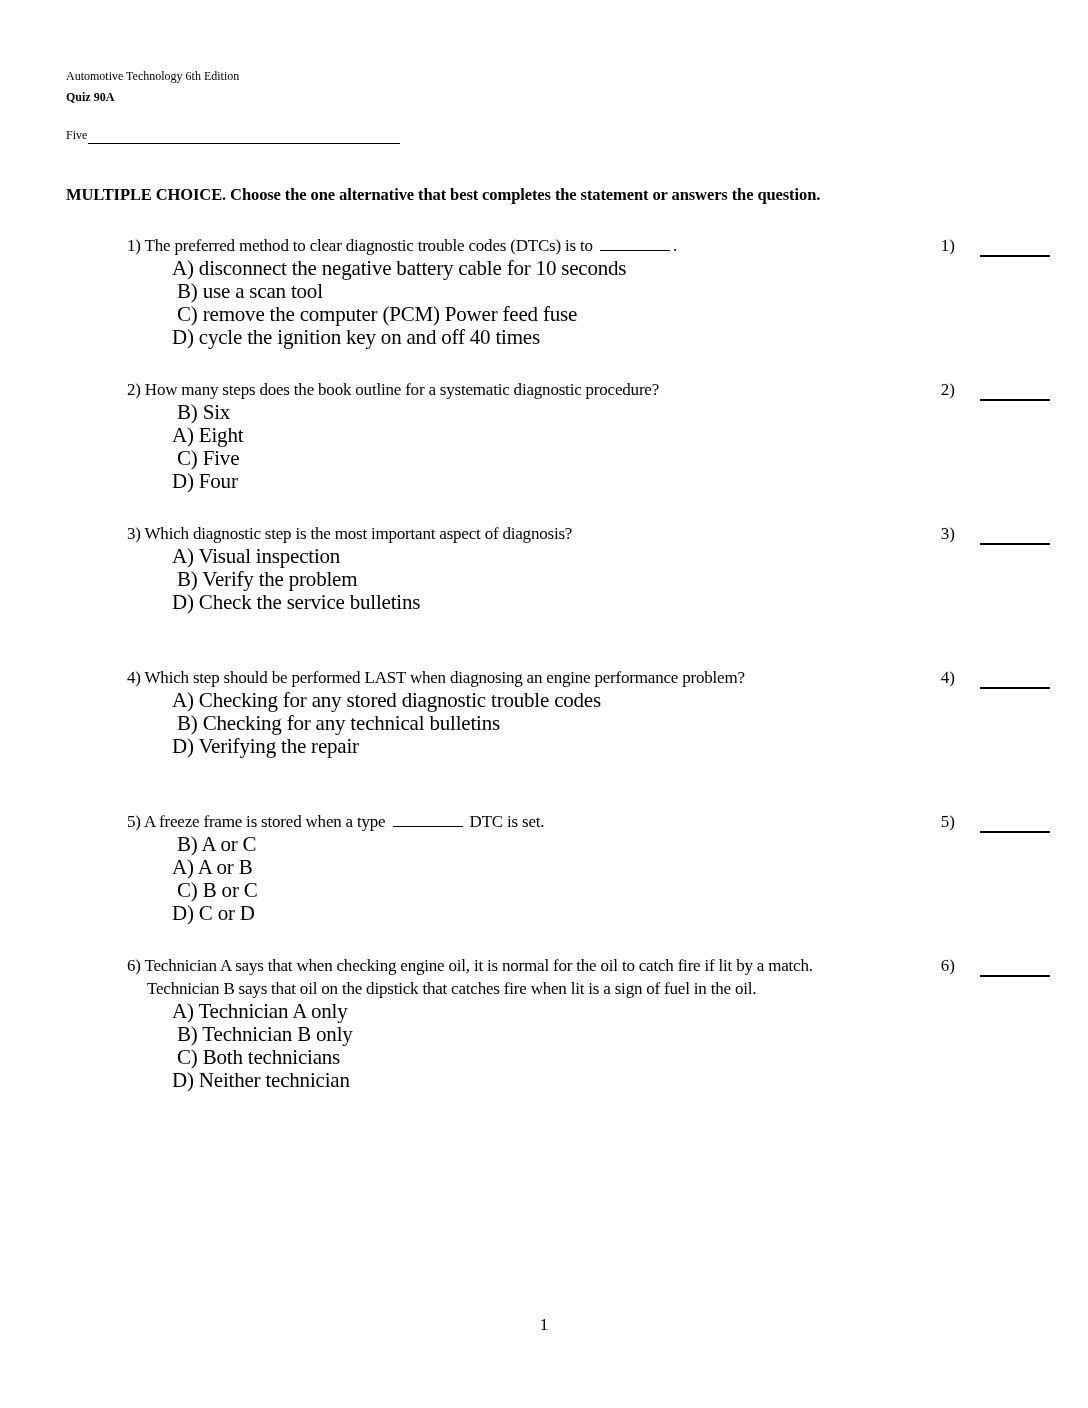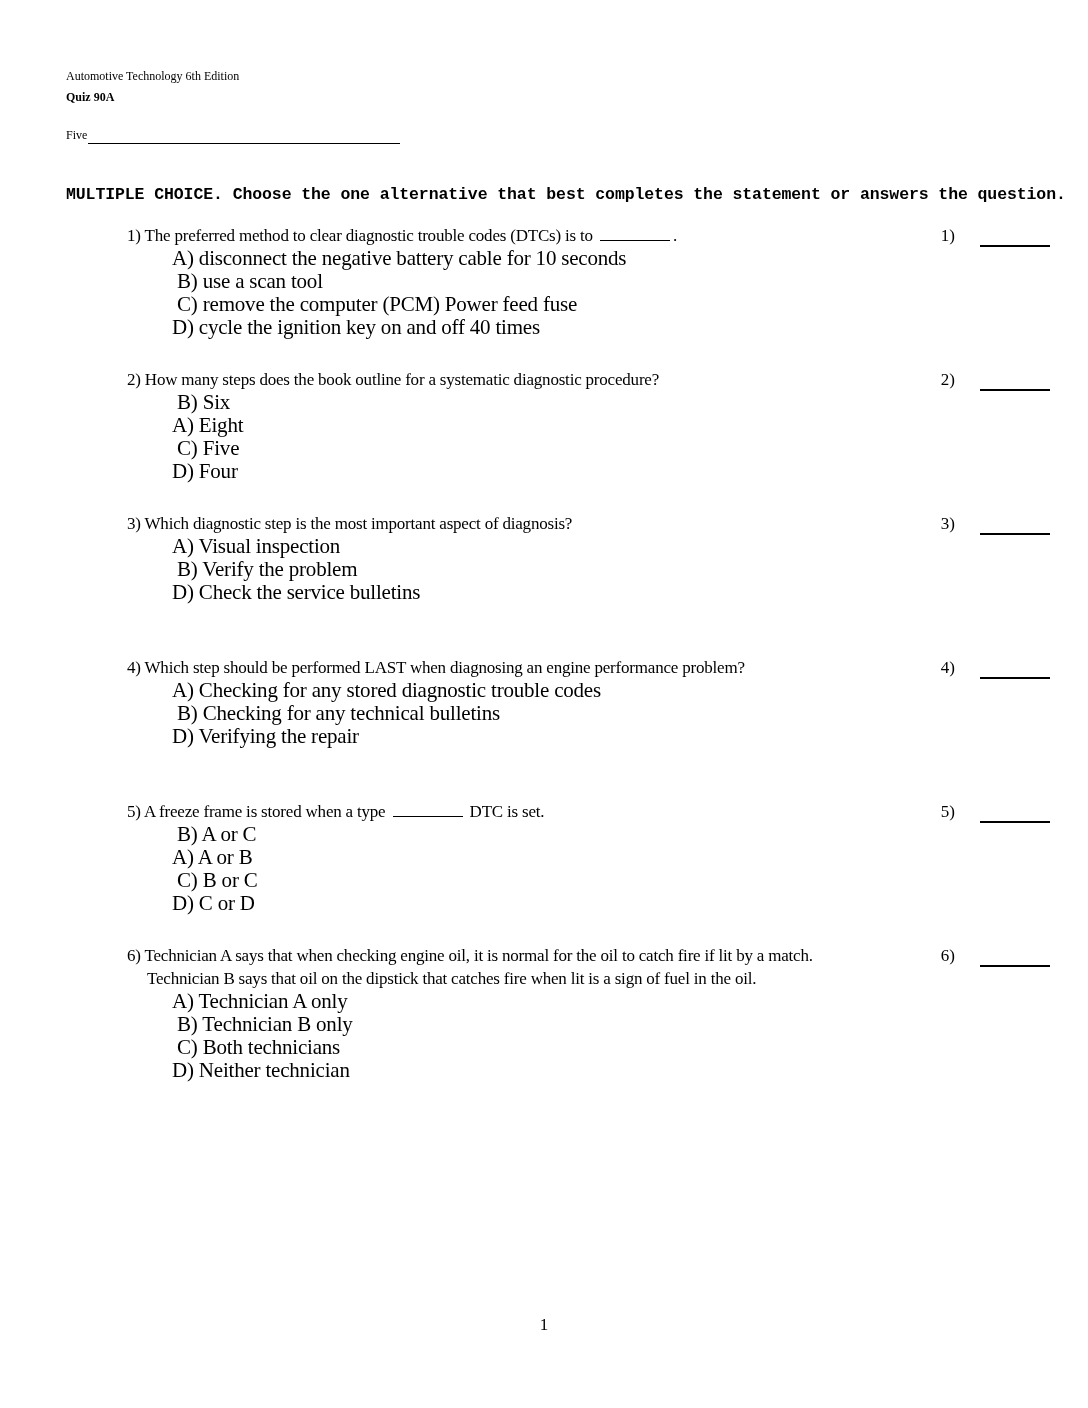--- a/index.html
+++ b/index.html
@@ -31,28 +31,29 @@
       border-bottom: 1.5px solid #000;
       height: 16px;
       margin-left: 1px;
     }
     #instructions {
       position: absolute;
       left: 66px;
       top: 185px;
       font-size: 16.5px;
       font-weight: bold;
-      font-family: Liberation Mono, monospace;
+      font-family: Liberation Serif, serif;
       letter-spacing: -0.1px;
       white-space: nowrap;
     }
     .question {
       position: absolute;
       left: 127px;
       width: 940px;
+      margin-top: 10px;
     }
     .q-text {
       font-size: 17px;
       line-height: 23px;
       width: 760px;
       padding-left: 20px;
       text-indent: -20px;
       letter-spacing: -0.2px;
     }
     .q-text .para { display: block; }

